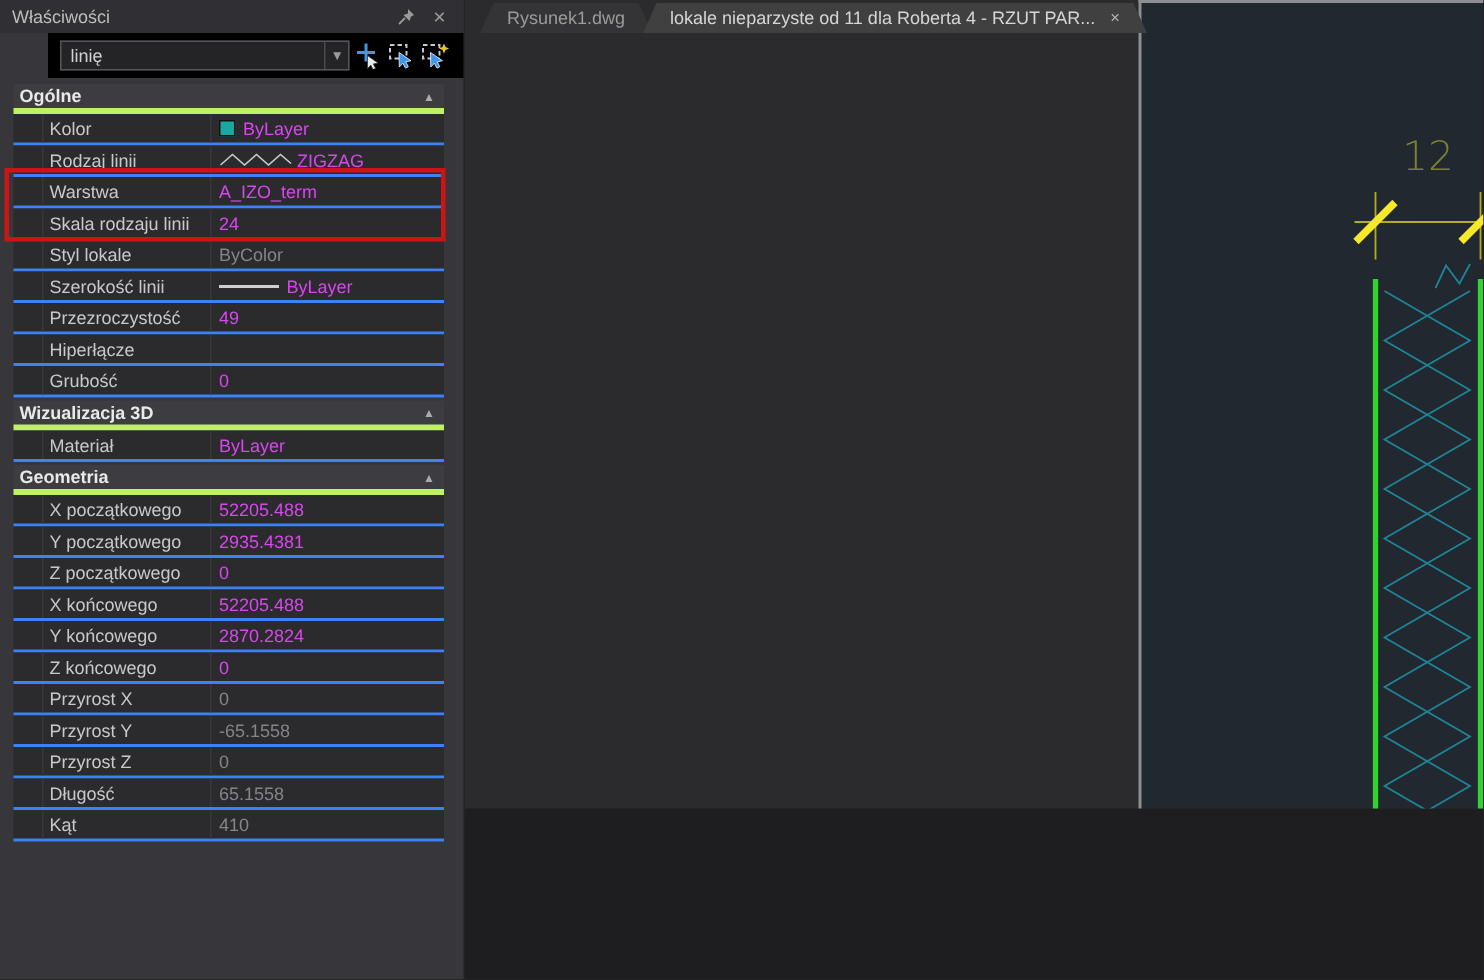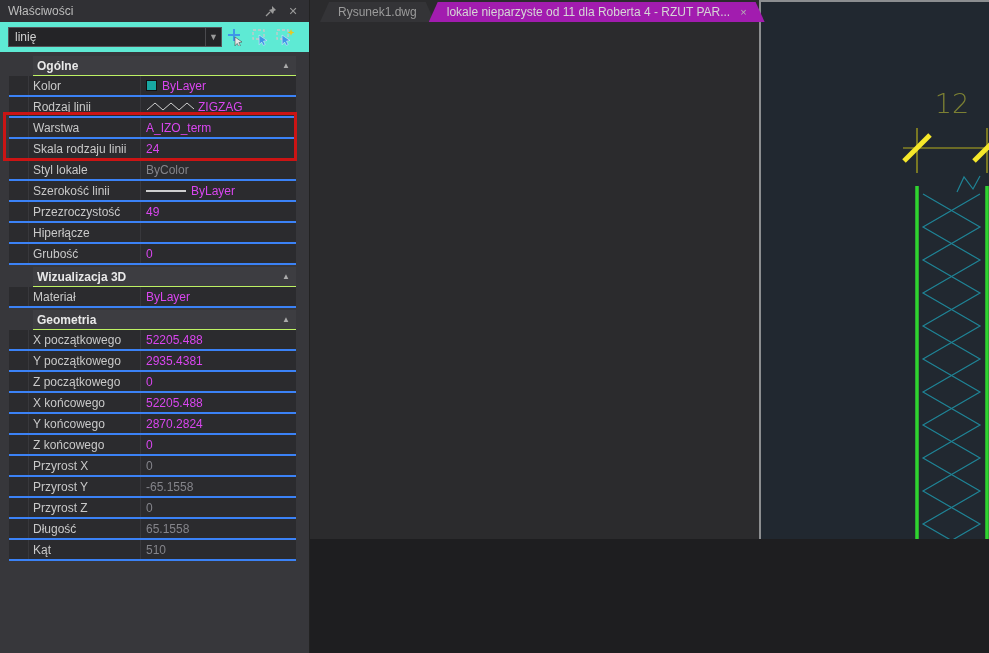--- a/index.html
+++ b/index.html
@@ -8,33 +8,33 @@
   .app { display:flex; width:989px; height:539px; }
 
   
   .panel { position:relative; width:310px; height:653px; background:#37373b;
     flex:0 0 310px; border-right:1px solid #222; }
   .panel-titlebar { height:22px; background:#303034; display:flex; align-items:center;
     padding:0 8px; color:#bdbdbd; font-size:12px; }
   .panel-titlebar .title { flex:1; }
   .tb-ico { width:16px; height:14px; display:inline-flex; align-items:center;
     justify-content:center; color:#9a9a9a; font-size:11px; cursor:pointer; margin-left:6px; }
-  .panel-toolbar { height:30px; display:flex; align-items:center; padding:0 8px; background:#5eead4; }
+  .panel-toolbar { height:30px; display:flex; align-items:center; padding:0 8px; background:#000000;margin-left:32px; }
   .combo { width:214px; height:20px; background:#242427; border:1px solid #55555a;
     display:flex; align-items:center; color:#d2d2d2; font-size:12px; padding-left:6px; }
   .combo .val { flex:1; }
   .combo .arrow { width:16px; color:#9a9a9a; font-size:9px; text-align:center;
     border-left:1px solid #4a4a4e; height:100%; line-height:18px; }
   .tool-btn { width:24px; height:22px; background:transparent; border:none; margin-left:1px;
     display:inline-flex; align-items:center; justify-content:center; cursor:pointer; }
 
   .grid { padding:2px 13px 0 9px; }
   .sec-header { height:20px; margin-top:2px; background:#3d3d41; display:flex; align-items:center;
     padding:0 6px 0 4px; color:#e9e9e9; font-weight:bold; font-size:12px;
-    border-bottom:1px solid #bef264;margin-left:24px; }
+    border-bottom:4px solid #bef264; }
   .sec-header .tri { margin-left:auto; color:#ababab; font-size:8px; }
   .prow { height:21px; display:flex; background:#2b2b2e; border-bottom:2px solid #3b82f6;
     font-size:12px; align-items:stretch; }
   .prow .gut { width:20px; border-right:1px solid #38383c; }
   .prow .lab { width:112px; color:#c9c9c9; display:flex; align-items:center; padding-left:4px;
     border-right:1px solid #38383c; white-space:nowrap; overflow:hidden; }
   .prow .valc { flex:1; color:#d946ef; display:flex; align-items:center; padding-left:5px;
     white-space:nowrap; overflow:hidden; }
   .prow .valc.muted { color:#84848a; }
   .swatch { width:11px; height:11px; display:inline-block; margin-right:5px; border:1px solid #111; }
@@ -42,21 +42,21 @@
   .zz { margin-right:2px; }
   .red-box { position:absolute; left:3px; top:112px; width:294px; height:49px;
     border:3px solid #cb1414; pointer-events:none; z-index:6; }
 
   
   .drawing { flex:1; display:flex; flex-direction:row; background:#2b2b2d; min-width:0; }
   .tabbar { height:22px; display:flex; align-items:flex-end; padding-left:10px; background:#2b2b2d; }
   .dtab { height:20px; display:flex; align-items:center; padding:0 18px; font-size:12px;
     color:#9b9b9b; background:#343437; margin-right:-6px; cursor:pointer;
     clip-path:polygon(9px 0, calc(100% - 9px) 0, 100% 100%, 0 100%); }
-  .dtab.active { background:#a21caf; color:#d6d6d6; z-index:2; }
+  .dtab.active { background:#404040; color:#d6d6d6; z-index:2; }
   .dtab .closex { margin-left:10px; color:#b5b5b5; font-size:11px; }
   .canvas { flex:1; background:#212830; border-left:2px solid #8c8e90; border-top:2px solid #8c8e90;
     position:relative; overflow:hidden; }
   .canvas svg { position:absolute; left:0; top:0; }
 </style>
 </head>
 <body>
 
 <div class="app">
 
@@ -254,21 +254,21 @@
           <span class="gut"></span>
           <span class="lab">Długość</span>
           <span class="valc muted">
             <span>65.1558</span>
           </span>
         </div>
         <div class="prow">
           <span class="gut"></span>
           <span class="lab">Kąt</span>
           <span class="valc muted">
-            <span>510</span>
+            <span>410</span>
           </span>
         </div>
       </div>
     <div class="red-box"></div>
   </aside>
 
   <main class="drawing">
     <div class="tabbar" id="tabbar">
         <div class="dtab">
           <span>Rysunek1.dwg</span>

